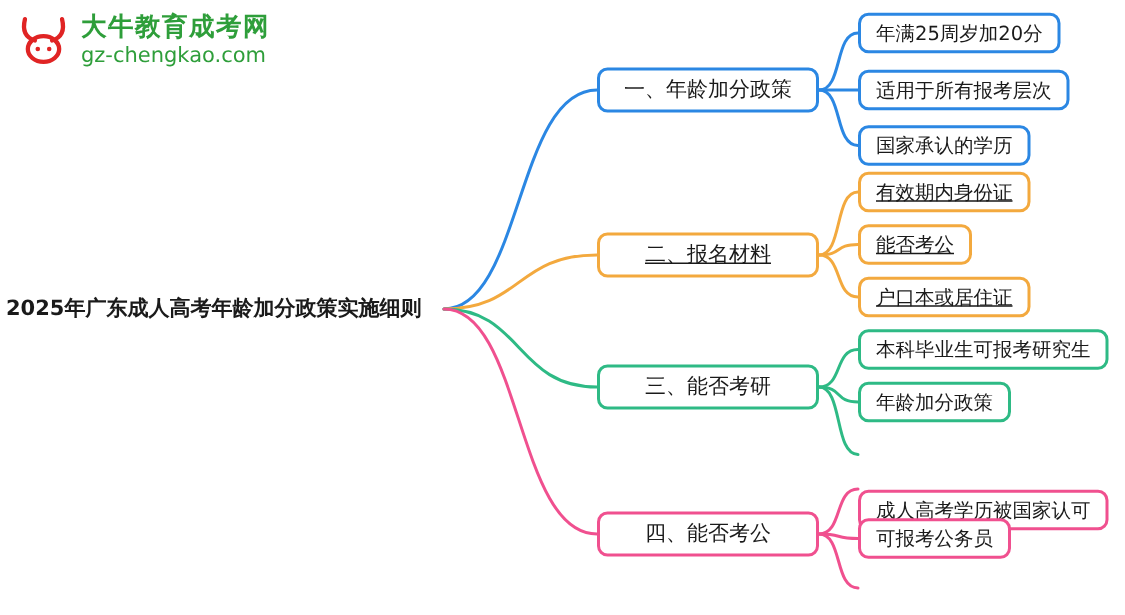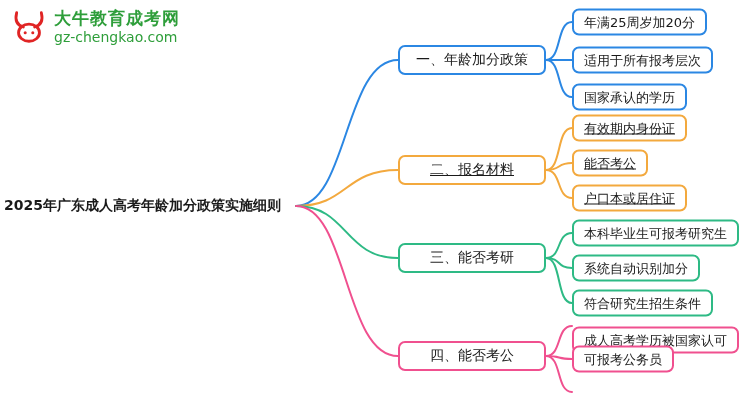--- a/index.html
+++ b/index.html
@@ -81,19 +81,18 @@
 
   <div class="node leaf c0" style="top:22px">年满25周岁加20分</div>
   <div class="node leaf c0" style="top:60px">适用于所有报考层次</div>
   <div class="node leaf c0" style="top:97px">国家承认的学历</div>
 
   <div class="node leaf c1" style="top:128px">有效期内身份证</div>
   <div class="node leaf c1" style="top:163px">能否考公</div>
   <div class="node leaf c1" style="top:198px">户口本或居住证</div>
 
   <div class="node leaf c2" style="top:233px">本科毕业生可报考研究生</div>
-  <div class="node leaf c2" style="top:268px">系统自动识别加分</div>
-  <div class="node leaf c2" style="top:303px">符合研究生招生条件</div>
+  <div class="node leaf c2" style="top:268px">年龄加分政策</div>
 
   <div class="node leaf c3" style="top:340px">成人高考学历被国家认可</div>
   <div class="node leaf c3" style="top:359px">可报考公务员</div>
 
 </div>
 
 </body></html>

